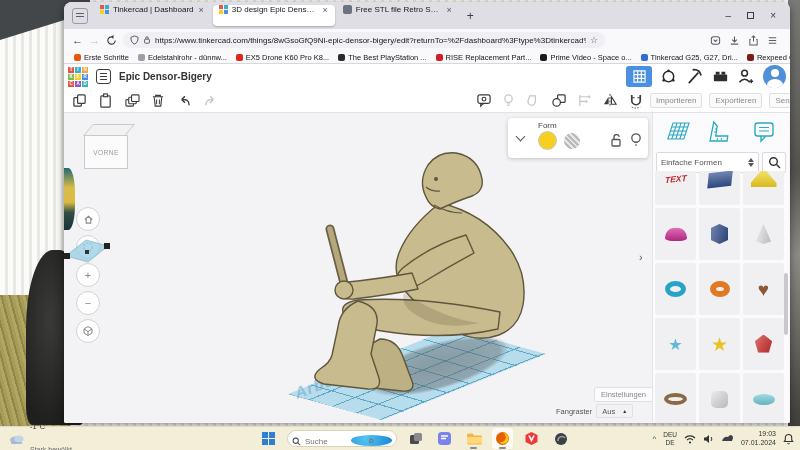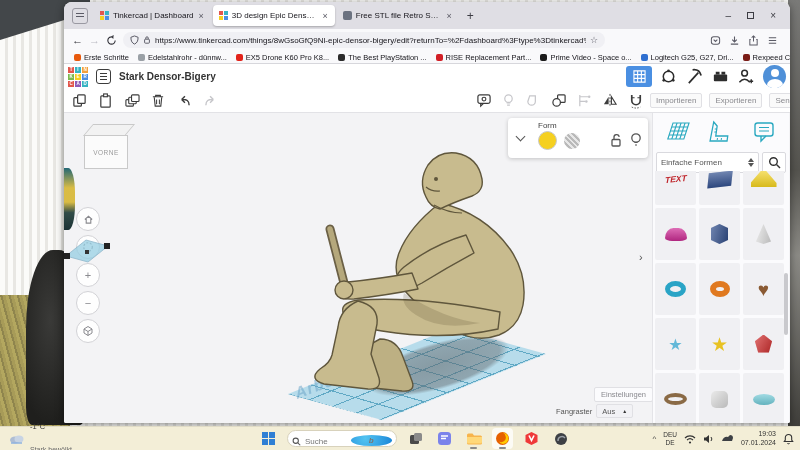--- a/index.html
+++ b/index.html
@@ -9,21 +9,21 @@
   
   #wallpaper{position:absolute;inset:0;background:repeating-linear-gradient(90deg,#fbfbf9 0 5px,#e8e7e3 5px 8px);}
   #wp-roof{position:absolute;left:0;top:0;width:90px;height:40px;background:#43474a;clip-path:polygon(0 0,100% 0,100% 30%,0 100%);}
   #wp-grass{position:absolute;left:0;top:295px;width:70px;height:135px;background:repeating-linear-gradient(75deg,#b3a75f 0 3px,#8f854d 3px 5px,#a79b58 5px 8px);}
   #wp-tire{position:absolute;left:26px;top:250px;width:60px;height:175px;background:radial-gradient(ellipse at 40% 40%,#3a3a38,#1f1f1d 70%);border-radius:45% 45% 10% 10%;}
   #wp-right{position:absolute;right:0;top:0;width:12px;height:426px;background:linear-gradient(#7a7a78,#55544f 40%,#8c8b86 60%,#403f3b);}
 
   
   #bwin{position:absolute;left:64px;top:2px;width:726px;height:421px;background:#fff;border-radius:8px 8px 2px 2px;box-shadow:0 2px 8px rgba(0,0,0,.45);overflow:hidden;display:flex;flex-direction:column;}
   #tabbar{height:27px;background:#dfdee4;display:flex;align-items:center;padding:0 4px;gap:2px;flex:none;}
-  .tab{display:flex;align-items:center;gap:4px;height:21px;padding:0 6px;border-radius:4px;font-size:8px;color:#15141a;max-width:122px;min-width:100px;}
+  .tab{display:flex;align-items:flex-start;gap:4px;height:21px;padding:0 6px;border-radius:4px;font-size:8px;color:#15141a;max-width:122px;min-width:100px;}
   .tab.active{background:#fff;box-shadow:0 1px 2px rgba(0,0,0,.25);}
   .tab .ttl{white-space:nowrap;overflow:hidden;text-overflow:ellipsis;flex:1;}
   .tab .tx{color:#5b5b66;font-size:9px;padding:0 1px;}
   .fav{width:9px;height:9px;flex:none;display:grid;grid-template-columns:1fr 1fr;grid-template-rows:1fr 1fr;gap:1px;}
   .fav i{background:var(--c,#999);}
   .fav-cube{width:9px;height:9px;border-radius:2px;background:var(--c,#6b7280);flex:none;}
   #tablist-btn{width:16px;height:16px;border:1px solid #9a99a2;border-radius:3px;margin:0 4px;position:relative;}
   #tablist-btn:before{content:"";position:absolute;left:3px;top:4px;width:8px;height:1.5px;background:#5b5b66;box-shadow:0 3px 0 #5b5b66;}
   #newtab{font-size:12px;color:#3c3c43;padding:0 6px;}
   #winctl{margin-left:auto;display:flex;align-items:center;gap:16px;padding-right:10px;color:#3c3c43;font-size:10px;}
@@ -252,21 +252,21 @@
       <span class="bm">
           <i style="--c: #d21f26;"></i>
           <span>RISE Replacement Part...</span>
         </span>
       <span class="bm">
           <i style="--c: #1b1b1b;"></i>
           <span>Prime Video - Space o...</span>
         </span>
       <span class="bm">
           <i style="--c: #2f6fd0;"></i>
-          <span>Logitech G25, G27, Dri...</span>
+          <span>Tinkercad G25, G27, Dri...</span>
         </span>
       <span class="bm">
           <i style="--c: #7a1d17;"></i>
           <span>Rexpeed Carbon Fiber...</span>
         </span>
 
     </div>
 
     <div id="tc-header">
       <div id="tc-logo">
@@ -274,21 +274,21 @@
           <b style="--c: #36b3c3;">I</b>
           <b style="--c: #f2a13c;">N</b>
         <b style="--c: #7cb94e;">K</b>
           <b style="--c: #f5d020;">E</b>
           <b style="--c: #4a8fe2;">R</b>
         <b style="--c: #e2574c;">C</b>
           <b style="--c: #8e5bb8;">A</b>
           <b style="--c: #36b3c3;">D</b>
       </div>
       <div id="tc-listbtn"></div>
-      <span id="tc-title">Stark Densor-Bigery</span>
+      <span id="tc-title">Epic Densor-Bigery</span>
       <div id="tc-header-right">
         <div id="btn-3d" style="--c: #4a8fe2;">
           <svg width="13" height="13" viewBox="0 0 14 14">
               <path d="M1,1 H13 V13 H1 Z M1,5 H13 M1,9 H13 M5,1 V13 M9,1 V13" fill="none" stroke="#fff" stroke-width="1.2"></path>
             </svg>
         </div>
         <svg width="19" height="19" viewBox="0 0 20 20">
             <circle cx="10" cy="10" r="5.5" fill="none" stroke="#2d2d2d" stroke-width="1.6"></circle>
             <circle cx="5" cy="14" r="1.4" fill="#2d2d2d"></circle>
             <circle cx="15" cy="14" r="1.4" fill="#2d2d2d"></circle>

